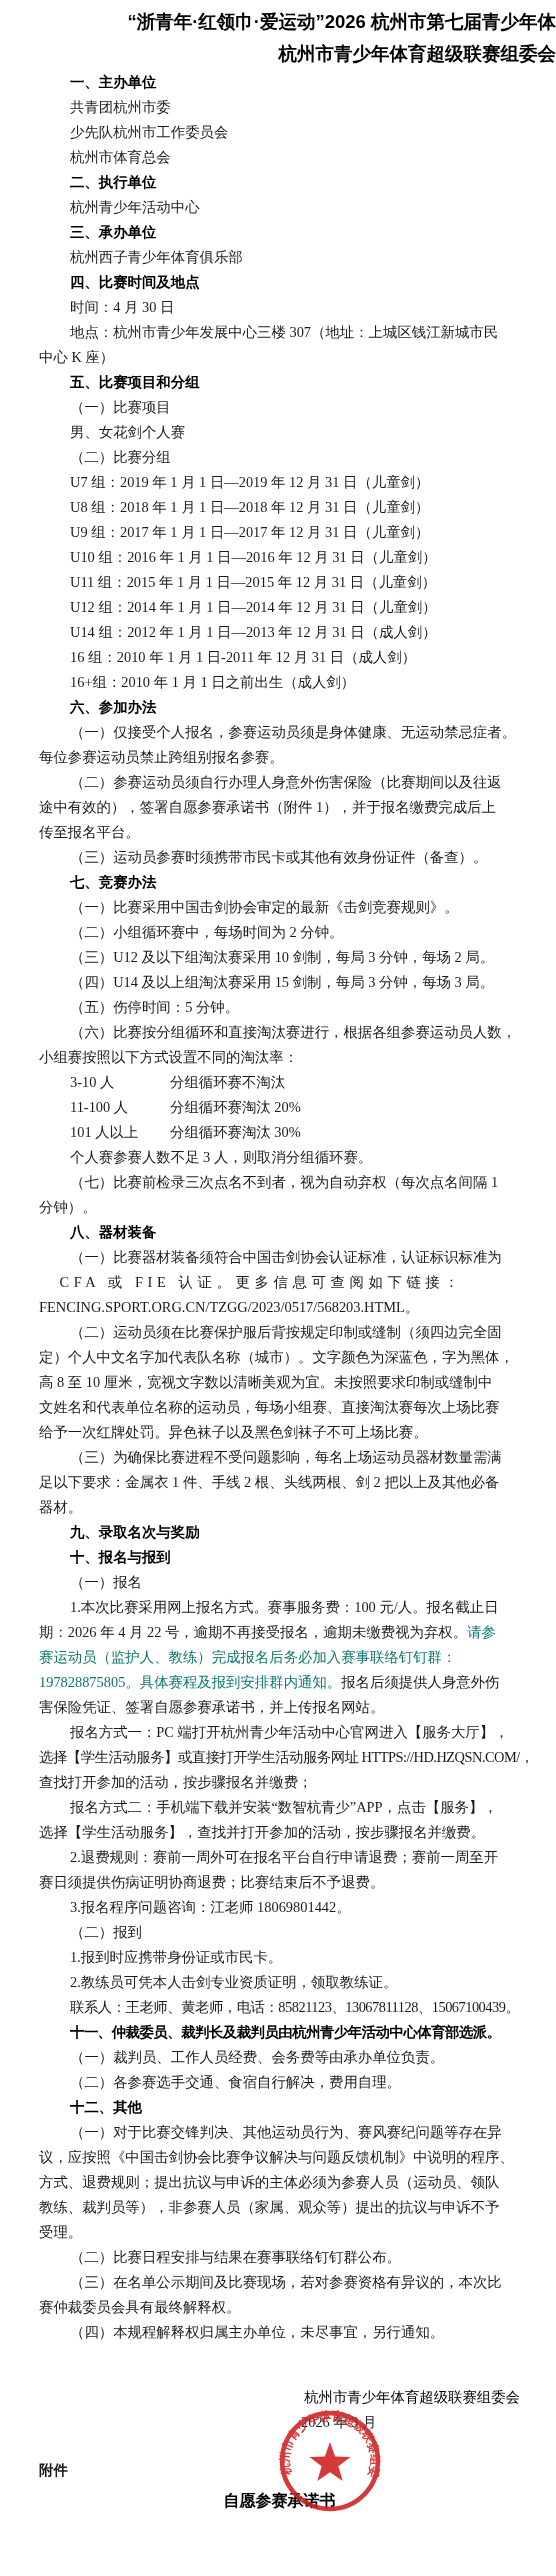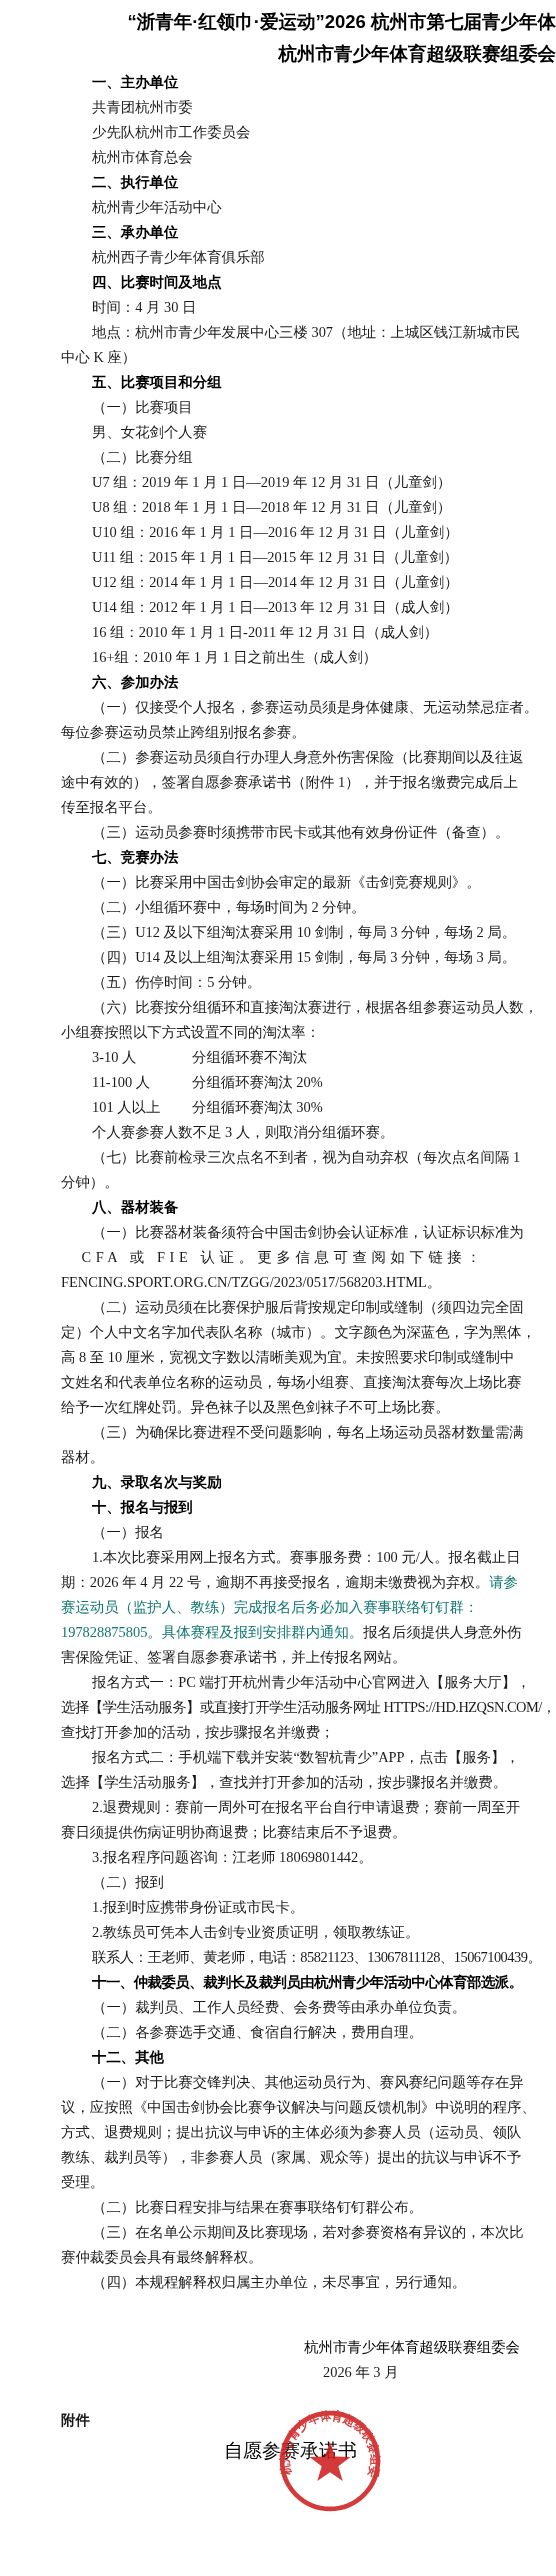--- a/index.html
+++ b/index.html
@@ -6,21 +6,21 @@
   .doc {
     position:relative;
     width:556px; height:3561px;
     margin:0 auto;
     background:#ffffff;
     color:#1a1a1a;
     font-family:"Liberation Serif","DejaVu Serif",serif;
     font-size:14.4px;
     overflow:hidden;
   }
-  .content { padding:0 36px 0 61px; }
+  .content { padding:0 36px 0 39px; }
   .title-block {
     padding-top:6px;
     text-align:right;
     font-family:"Liberation Sans","DejaVu Sans",sans-serif;
     font-weight:700;
     font-size:18.5px;
     line-height:32px;
     color:#000;
   }
   .l { height:25px; line-height:25px; white-space:nowrap; }
@@ -31,21 +31,21 @@
   }
   .blue { color:#0f766e; }
   .sp { letter-spacing:4.6px; text-indent:20.6px; }
   .narrow { letter-spacing:-0.5px; }
   .col1 { display:inline-block; width:100px; text-indent:0; }
   .committee-line { margin-top:40px; text-align:right; }
   .date-line { padding-left:262px; }
   .attach-label { margin-top:23px; font-family:"Liberation Sans","DejaVu Sans",sans-serif; font-weight:700; }
   .attach-title {
     margin-top:3.1px; height:30px; line-height:30px;
-    text-align:center; font-weight:400; font-size:19px;
+    text-align:center; font-weight:700; font-size:16px;
     font-family:"Liberation Sans","DejaVu Sans",sans-serif; color:#000;
     white-space:nowrap;
   }
   .stamp {
     position:absolute; left:277px; top:2408px;
     width:106px; height:106px;
     opacity:0.88; z-index:3; pointer-events:none;
   }
 </style>
 </head>
@@ -72,20 +72,21 @@
         <div class="l h ind">四、比赛时间及地点</div>
         <div class="l ind">时间：4 月 30 日</div>
         <div class="l ind">地点：杭州市青少年发展中心三楼 307（地址：上城区钱江新城市民</div>
         <div class="l">中心 K 座）</div>
         <div class="l h ind">五、比赛项目和分组</div>
         <div class="l ind">（一）比赛项目</div>
         <div class="l ind">男、女花剑个人赛</div>
         <div class="l ind">（二）比赛分组</div>
         <div class="l ind">U7 组：2019 年 1 月 1 日—2019 年 12 月 31 日（儿童剑）</div>
         <div class="l ind">U8 组：2018 年 1 月 1 日—2018 年 12 月 31 日（儿童剑）</div>
+        <div class="l ind">U9 组：2017 年 1 月 1 日—2017 年 12 月 31 日（儿童剑）</div>
         <div class="l ind">U10 组：2016 年 1 月 1 日—2016 年 12 月 31 日（儿童剑）</div>
         <div class="l ind">U11 组：2015 年 1 月 1 日—2015 年 12 月 31 日（儿童剑）</div>
         <div class="l ind">U12 组：2014 年 1 月 1 日—2014 年 12 月 31 日（儿童剑）</div>
         <div class="l ind">U14 组：2012 年 1 月 1 日—2013 年 12 月 31 日（成人剑）</div>
         <div class="l ind">16 组：2010 年 1 月 1 日-2011 年 12 月 31 日（成人剑）</div>
         <div class="l ind">16+组：2010 年 1 月 1 日之前出生（成人剑）</div>
         <div class="l h ind">六、参加办法</div>
         <div class="l ind">（一）仅接受个人报名，参赛运动员须是身体健康、无运动禁忌症者。</div>
         <div class="l">每位参赛运动员禁止跨组别报名参赛。</div>
         <div class="l ind">（二）参赛运动员须自行办理人身意外伤害保险（比赛期间以及往返</div>
@@ -109,20 +110,21 @@
         <div class="l h ind">八、器材装备</div>
         <div class="l ind">（一）比赛器材装备须符合中国击剑协会认证标准，认证标识标准为</div>
         <div class="l sp">CFA 或 FIE 认证。更多信息可查阅如下链接：</div>
         <div class="l">FENCING.SPORT.ORG.CN/TZGG/2023/0517/568203.HTML。</div>
         <div class="l ind">（二）运动员须在比赛保护服后背按规定印制或缝制（须四边完全固</div>
         <div class="l">定）个人中文名字加代表队名称（城市）。文字颜色为深蓝色，字为黑体，</div>
         <div class="l">高 8 至 10 厘米，宽视文字数以清晰美观为宜。未按照要求印制或缝制中</div>
         <div class="l">文姓名和代表单位名称的运动员，每场小组赛、直接淘汰赛每次上场比赛</div>
         <div class="l">给予一次红牌处罚。异色袜子以及黑色剑袜子不可上场比赛。</div>
         <div class="l ind">（三）为确保比赛进程不受问题影响，每名上场运动员器材数量需满</div>
+        <div class="l">足以下要求：金属衣 1 件、手线 2 根、头线两根、剑 2 把以上及其他必备</div>
         <div class="l">器材。</div>
         <div class="l h ind">九、录取名次与奖励</div>
         <div class="l h ind">十、报名与报到</div>
         <div class="l ind">（一）报名</div>
         <div class="l ind">1.本次比赛采用网上报名方式。赛事服务费：100 元/人。报名截止日</div>
         <div class="l"><span>期：2026 年 4 月 22 号，逾期不再接受报名，逾期未缴费视为弃权。</span><span class="blue">请参</span></div>
         <div class="l blue">赛运动员（监护人、教练）完成报名后务必加入赛事联络钉钉群：</div>
         <div class="l"><span class="blue">197828875805。具体赛程及报到安排群内通知。</span><span>报名后须提供人身意外伤</span></div>
         <div class="l">害保险凭证、签署自愿参赛承诺书，并上传报名网站。</div>
         <div class="l ind">报名方式一：PC 端打开杭州青少年活动中心官网进入【服务大厅】，</div>

